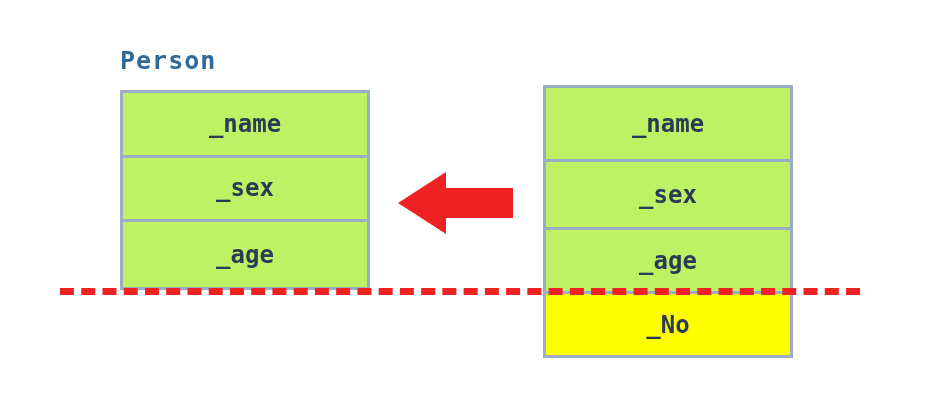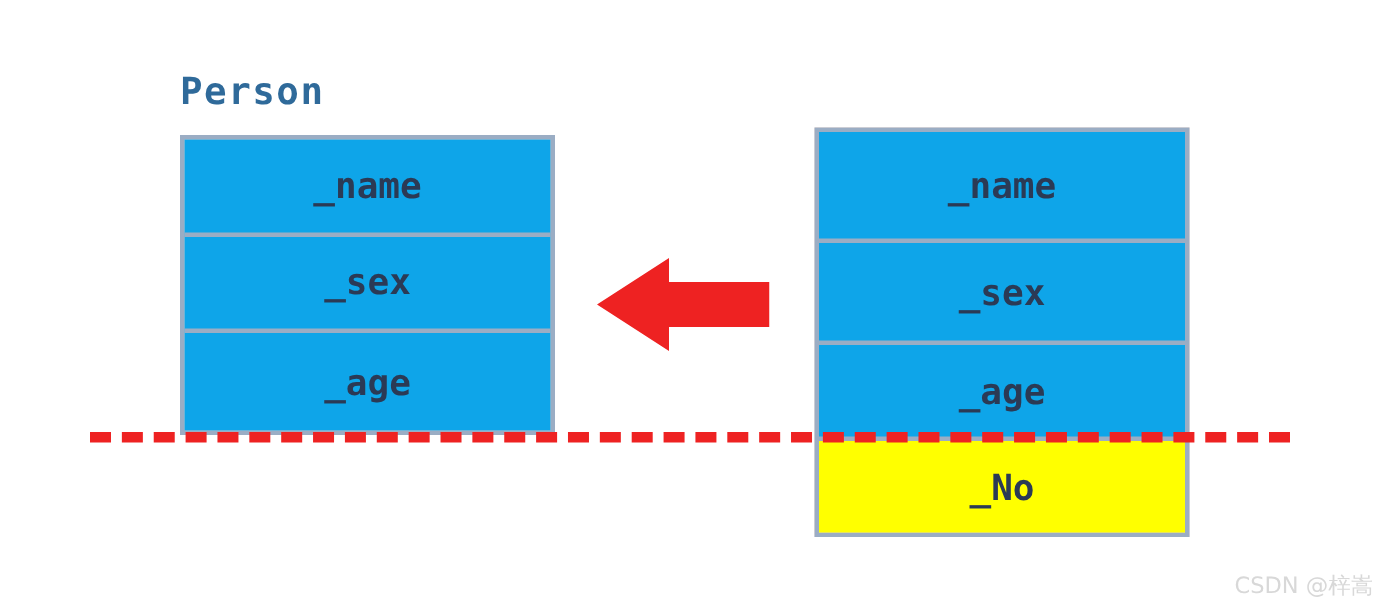--- a/index.html
+++ b/index.html
@@ -39,21 +39,21 @@
     box-sizing: border-box;
     display: flex;
     align-items: center;
     justify-content: center;
     color: #2b3a55;
     font-family: "DejaVu Sans Mono", monospace;
     font-weight: bold;
     font-size: 24px;
     letter-spacing: 0px;
     border-bottom: 3px solid #9badc4;
-    background: #0ea5e9;
+    background: #bef264;
   }
   .field-row:last-child {
     border-bottom: none;
   }
   .field-row.highlight {
     background: #ffff00;
   }
 
   
   .arrow-wrap {
@@ -98,15 +98,14 @@
   </div>
 
   <div class="arrow-wrap" style="left:398px; top:172px; width:115px; height:62px;">
     <svg width="115" height="62" viewBox="0 0 115 62" xmlns="http://www.w3.org/2000/svg">
       <polygon points="0,31 48,0 48,16 115,16 115,46 48,46 48,62" fill="#ee2222"></polygon>
     </svg>
   </div>
 
   <div class="dashed-line" style="left:60px; top:288px; width:800px;"></div>
 
-  <div class="watermark" style="left:823px; top:381px;">CSDN @梓嵩</div>
 
 </div>
 
 </body></html>

